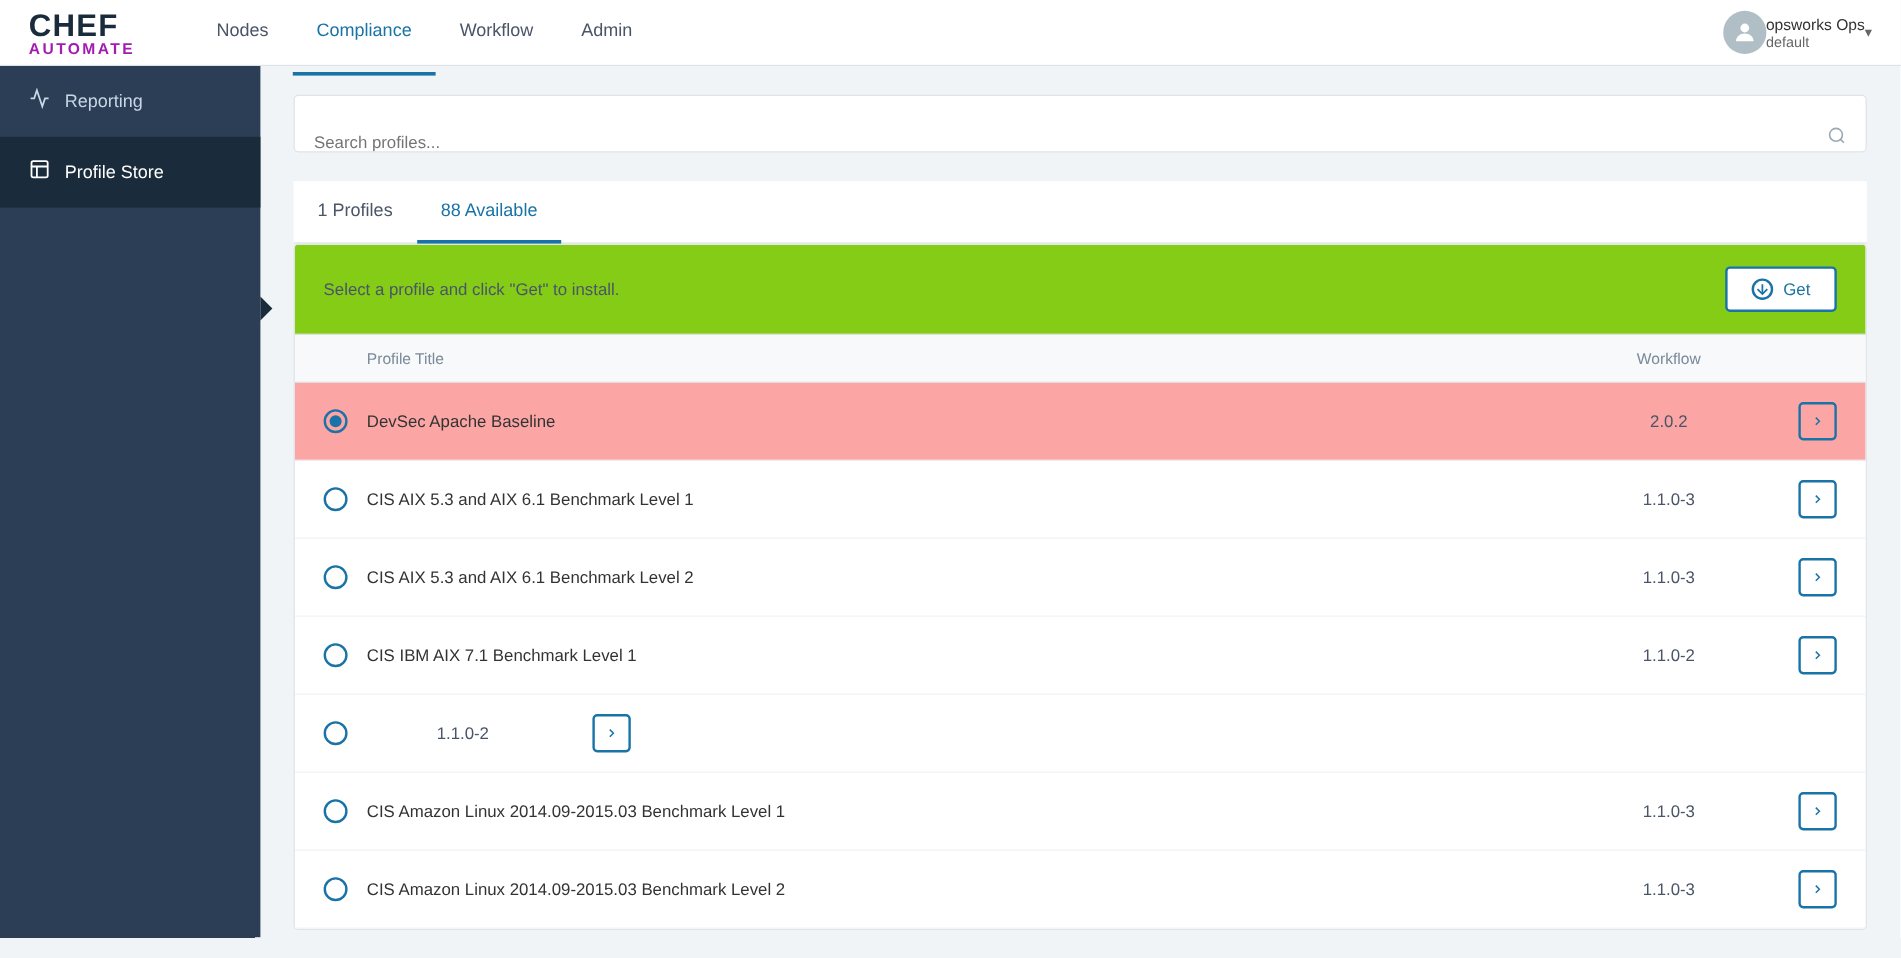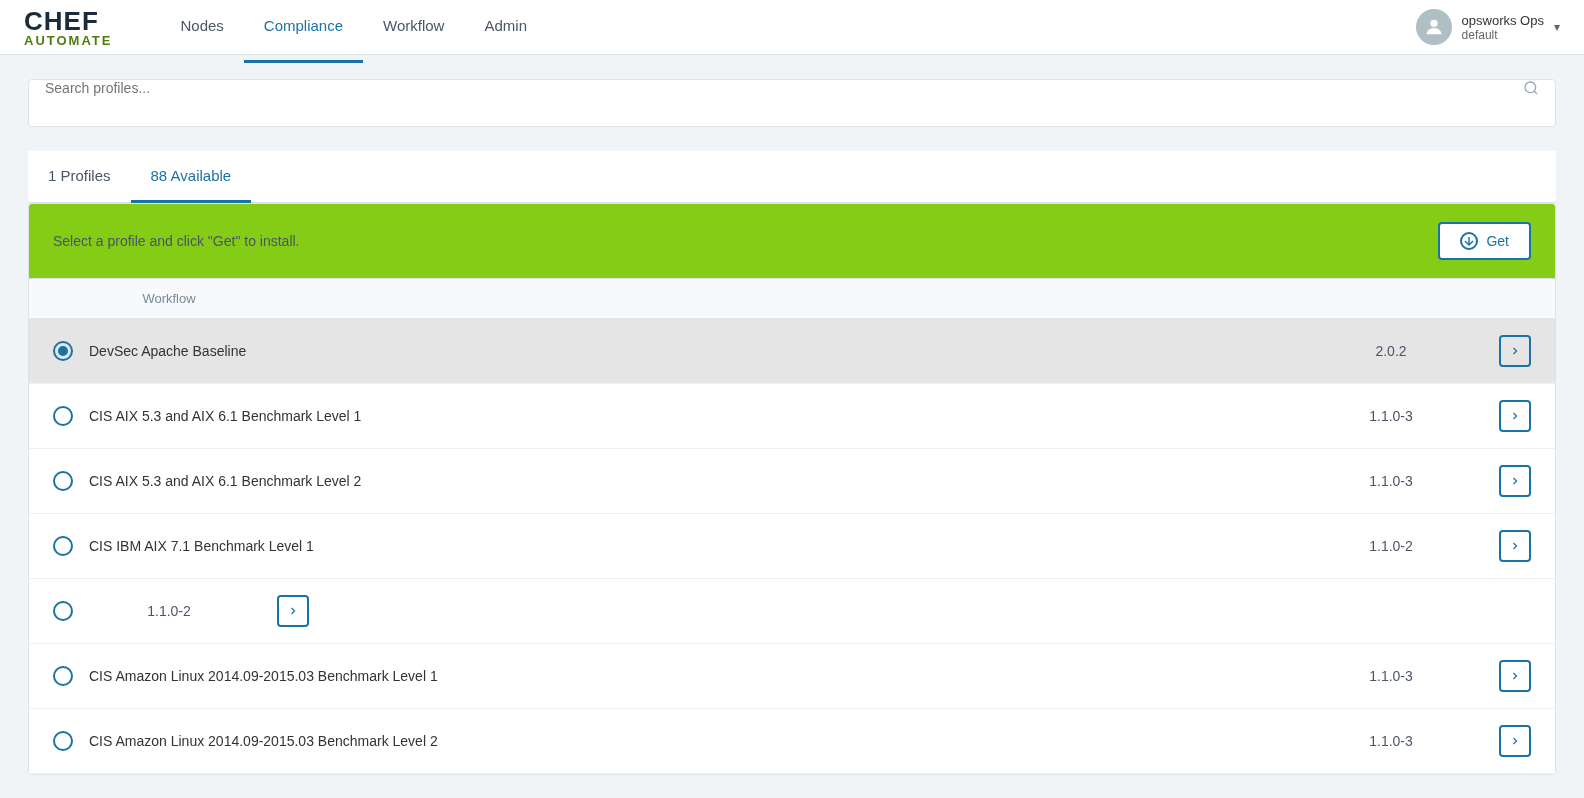--- a/index.html
+++ b/index.html
@@ -23,21 +23,21 @@
     }
     .logo-chef {
       font-size: 26px;
       font-weight: 900;
       color: #1a2b3c;
       letter-spacing: 1px;
     }
     .logo-automate {
       font-size: 13px;
       font-weight: 700;
-      color: #4d7c0f;
+      color: #a21caf;
       letter-spacing: 2px;
       text-transform: uppercase;
     }
     .nav-links {
       display: flex;
       align-items: center;
       gap: 0;
       flex: 1;
     }
     .nav-link {
@@ -52,21 +52,21 @@
       text-decoration: none;
     }
     .nav-link.active {
       color: #1a73a7;
       border-bottom: 3px solid #1a73a7;
       font-weight: 500;
     }
     .user-area {
       display: flex;
       align-items: center;
-      gap: 10px;
+      gap: 0;
       margin-left: auto;
       cursor: pointer;
     }
     .user-avatar {
       width: 36px;
       height: 36px;
       border-radius: 50%;
       background: #b0bec5;
       display: flex;
       align-items: center;
@@ -141,21 +141,21 @@
     .main-content {
       flex: 1;
       overflow-y: auto;
       background: #f0f4f7;
       padding: 24px 28px;
     }
 
     
     .search-bar {
       display: flex;
-      align-items: flex-start;
+      align-items: flex-end;
       background: #fff;
       border: 1px solid #dde3e8;
       border-radius: 4px;
       padding: 0 16px;
       height: 48px;
       margin-bottom: 24px;
     }
     .search-input {
       flex: 1;
       border: none;
@@ -263,21 +263,21 @@
     }
 
     .profile-row {
       display: flex;
       align-items: center;
       padding: 16px 24px;
       border-bottom: 1px solid #eef1f4;
       background: #fff;
       cursor: pointer;
     }
-    .profile-row.selected { background: #e5e5e5; }
+    .profile-row.selected { background: #fca5a5; }
 
     .radio-col {
       margin-right: 16px;
     }
     .radio-btn {
       width: 20px;
       height: 20px;
       border-radius: 50%;
       border: 2px solid #1a73a7;
       display: flex;
@@ -346,20 +346,41 @@
     <div class="user-info">
       <span class="user-name">opsworks Ops</span>
       <span class="user-org">default</span>
     </div>
     <span class="chevron-down">▾</span>
   </div>
 </nav>
 
 <div class="layout">
 
+  <aside class="sidebar">
+    <div class="sidebar-item">
+      <span class="sidebar-item-icon">
+        <svg width="18" height="18" viewBox="0 0 24 24" fill="none" stroke="#c8d6e5" stroke-width="2">
+          <polyline points="22 12 18 12 15 21 9 3 6 12 2 12"></polyline>
+        </svg>
+      </span>
+      <span>Reporting</span>
+    </div>
+    <div class="sidebar-item active">
+      <span class="sidebar-item-icon">
+        <svg width="18" height="18" viewBox="0 0 24 24" fill="none" stroke="#fff" stroke-width="2">
+          <rect x="3" y="3" width="18" height="18" rx="2"></rect>
+            <line x1="3" y1="9" x2="21" y2="9"></line>
+            <line x1="9" y1="21" x2="9" y2="9"></line>
+        </svg>
+      </span>
+      <span>Profile Store</span>
+    </div>
+    <div class="sidebar-arrow"></div>
+  </aside>
 
   <main class="main-content">
 
     <div class="search-bar">
       <input class="search-input" type="text" placeholder="Search profiles..." style="">
       <span class="search-icon">
         <svg width="16" height="16" viewBox="0 0 24 24" fill="none" stroke="#9ba8b5" stroke-width="2">
           <circle cx="11" cy="11" r="8"></circle>
             <line x1="21" y1="21" x2="16.65" y2="16.65"></line>
         </svg>
@@ -385,20 +406,21 @@
               <line x1="12" y1="5" x2="12" y2="19"></line>
                 <polyline points="19 12 12 19 5 12"></polyline>
             </svg>
           </span>
           <span>Get</span>
         </button>
       </div>
 
       <div class="table-header">
         <div style="width:36px;"></div>
+        <div class="th-profile">Profile Title</div>
         <div class="th-version">Workflow</div>
         <div class="th-action"></div>
       </div>
 
       <div id="profile-rows">
           <div class="profile-row selected">
     <div class="radio-col">
       <div class="radio-btn checked"></div>
     </div>
     <div class="profile-name">DevSec Apache Baseline</div>

